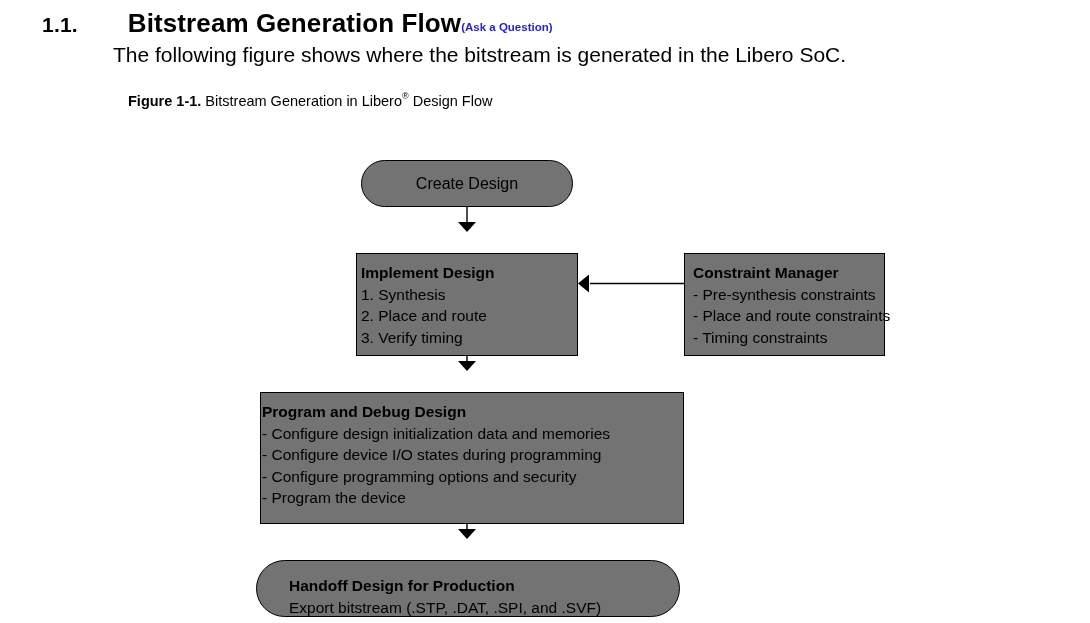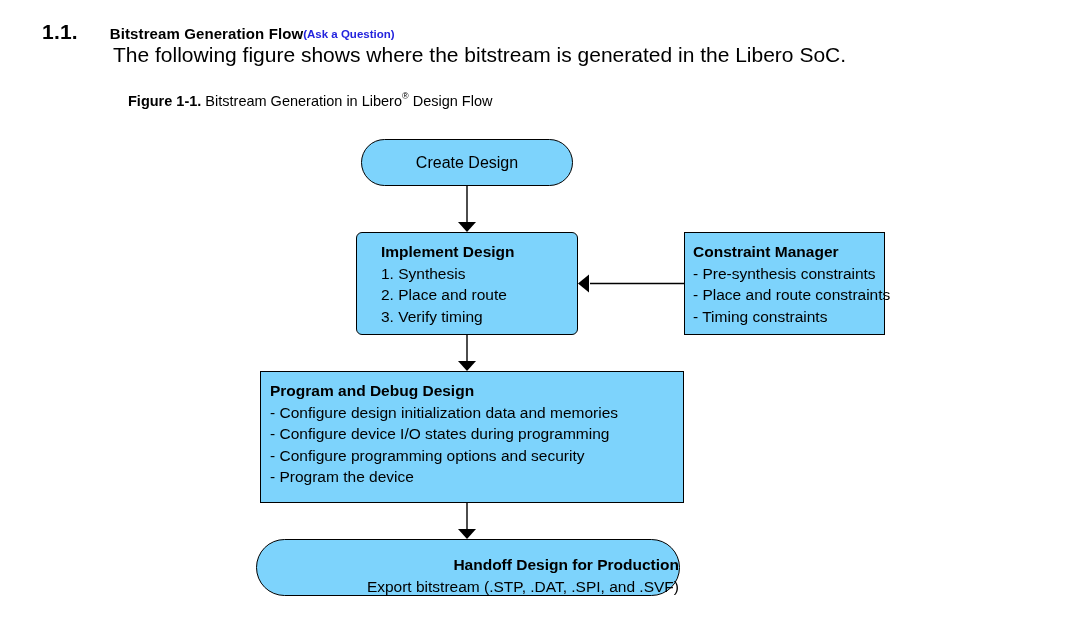--- a/index.html
+++ b/index.html
@@ -15,34 +15,34 @@
     overflow: hidden;
     font-family: "Liberation Sans", sans-serif;
     color: #000000;
     -webkit-font-smoothing: antialiased;
   }
 
   
   .heading {
     position: absolute;
     left: 42px;
-    top: 20px;
+    top: 8px;
     display: flex;
     align-items: baseline;
     white-space: nowrap;
   }
   .heading-num {
     font-size: 21px;
     font-weight: bold;
     letter-spacing: 0.2px;
   }
   .heading-title {
-    font-size: 15px;
-    font-weight: bold;
-    margin-left: 32px;
+    font-size: 26px;
+    font-weight: bold;
+    margin-left: 50px;
     letter-spacing: 0.1px;
   }
   .heading-link {
     font-size: 11.5px;
     font-weight: bold;
     color: #2323dd;
     position: relative;
     top: -1px;
     cursor: pointer;
   }
@@ -77,24 +77,25 @@
   .diagram {
     position: absolute;
     left: 0;
     top: 0;
     width: 1090px;
     height: 623px;
   }
   .node {
     position: absolute;
     box-sizing: border-box;
-    background: #7dd3fc;
+    background: #737373;
     border: 1.3px solid #000000;
     font-size: 15.5px;
     line-height: 21.5px;
+    margin-top: 21px;
   }
   .node-rect { border-radius: 0; }
   .node-stadium { border-radius: 100px; }
 
   .node-title {
     font-weight: bold;
     display: block;
   }
   .node-line { display: block; white-space: nowrap; }
   .node-line.emph {
@@ -104,38 +105,37 @@
 
   
   #node-create-design {
     left: 361px; top: 139px; width: 212px; height: 47px;
     display: flex; align-items: center; justify-content: center;
   }
   #node-create-design .node-line { font-size: 16px; }
 
   #node-implement-design {
     left: 356px; top: 232px; width: 222px; height: 103px;
-    padding: 8px 0 0 24px;
-    border-radius: 6px;
+    padding: 8px 0 0 4px;
   }
 
   #node-constraint-manager {
     left: 684px; top: 232px; width: 201px; height: 103px;
     padding: 8px 0 0 8px;
   }
 
   #node-program-debug {
     left: 260px; top: 371px; width: 424px; height: 132px;
-    padding: 8px 0 0 9px;
+    padding: 8px 0 0 1px;
   }
 
   #node-handoff {
     left: 256px; top: 539px; width: 424px; height: 57px;
     padding: 16px 0 0 32px;
-    display: flex; flex-direction: column; justify-content: center; text-align: right;
+    display: flex; flex-direction: column; justify-content: center;
   }
 
   
   .arrow-layer {
     position: absolute;
     left: 0; top: 0;
     width: 1090px; height: 623px;
     pointer-events: none;
   }
 </style>

